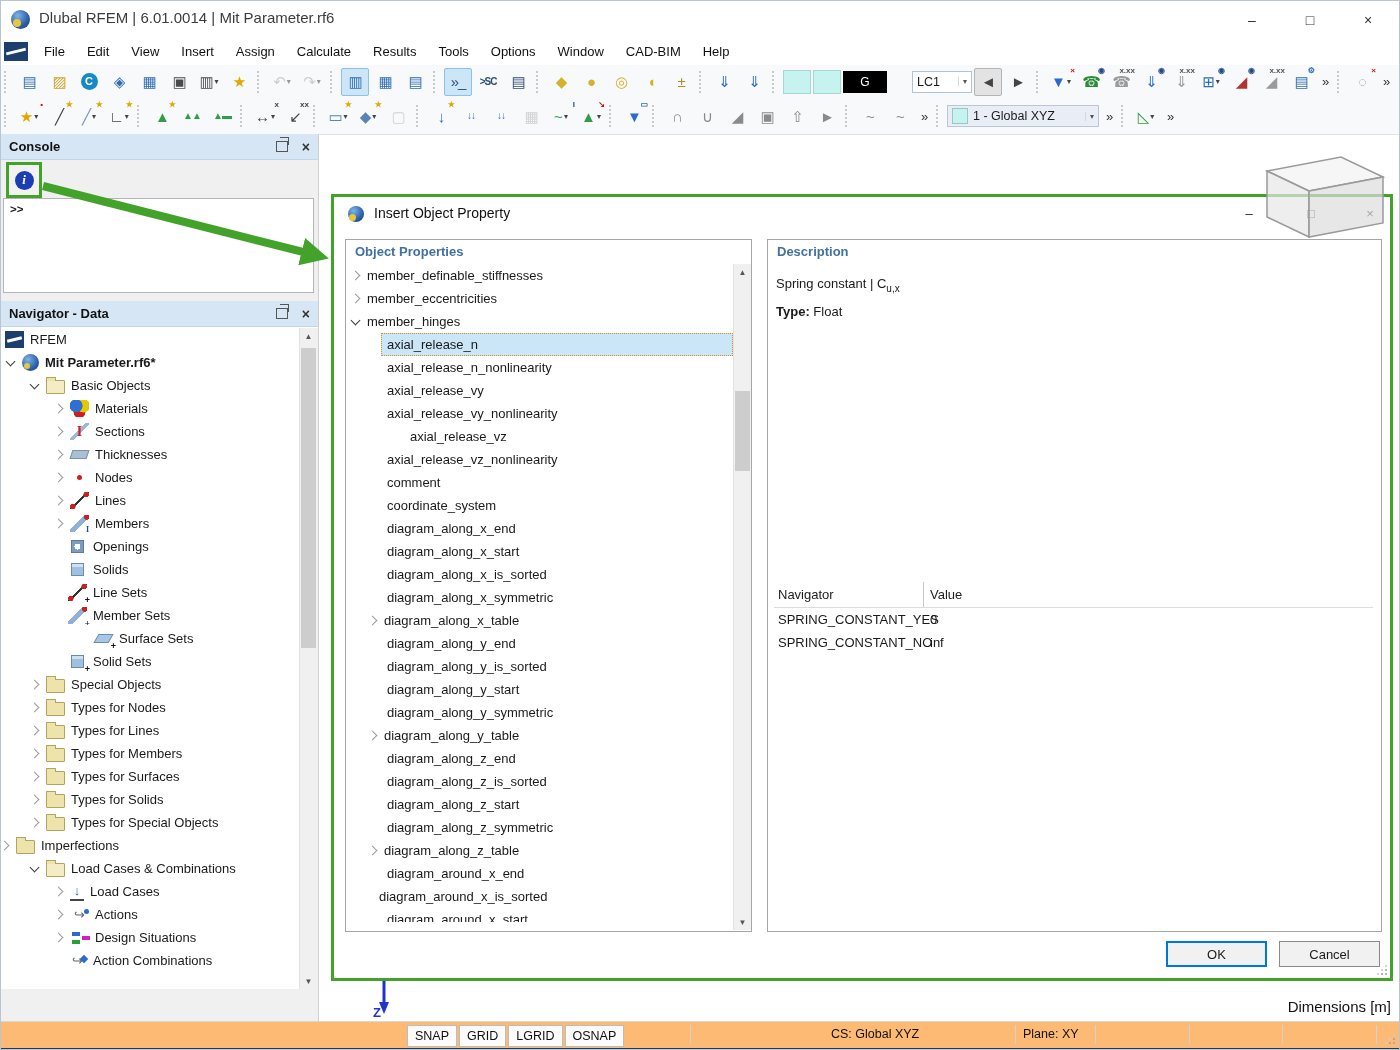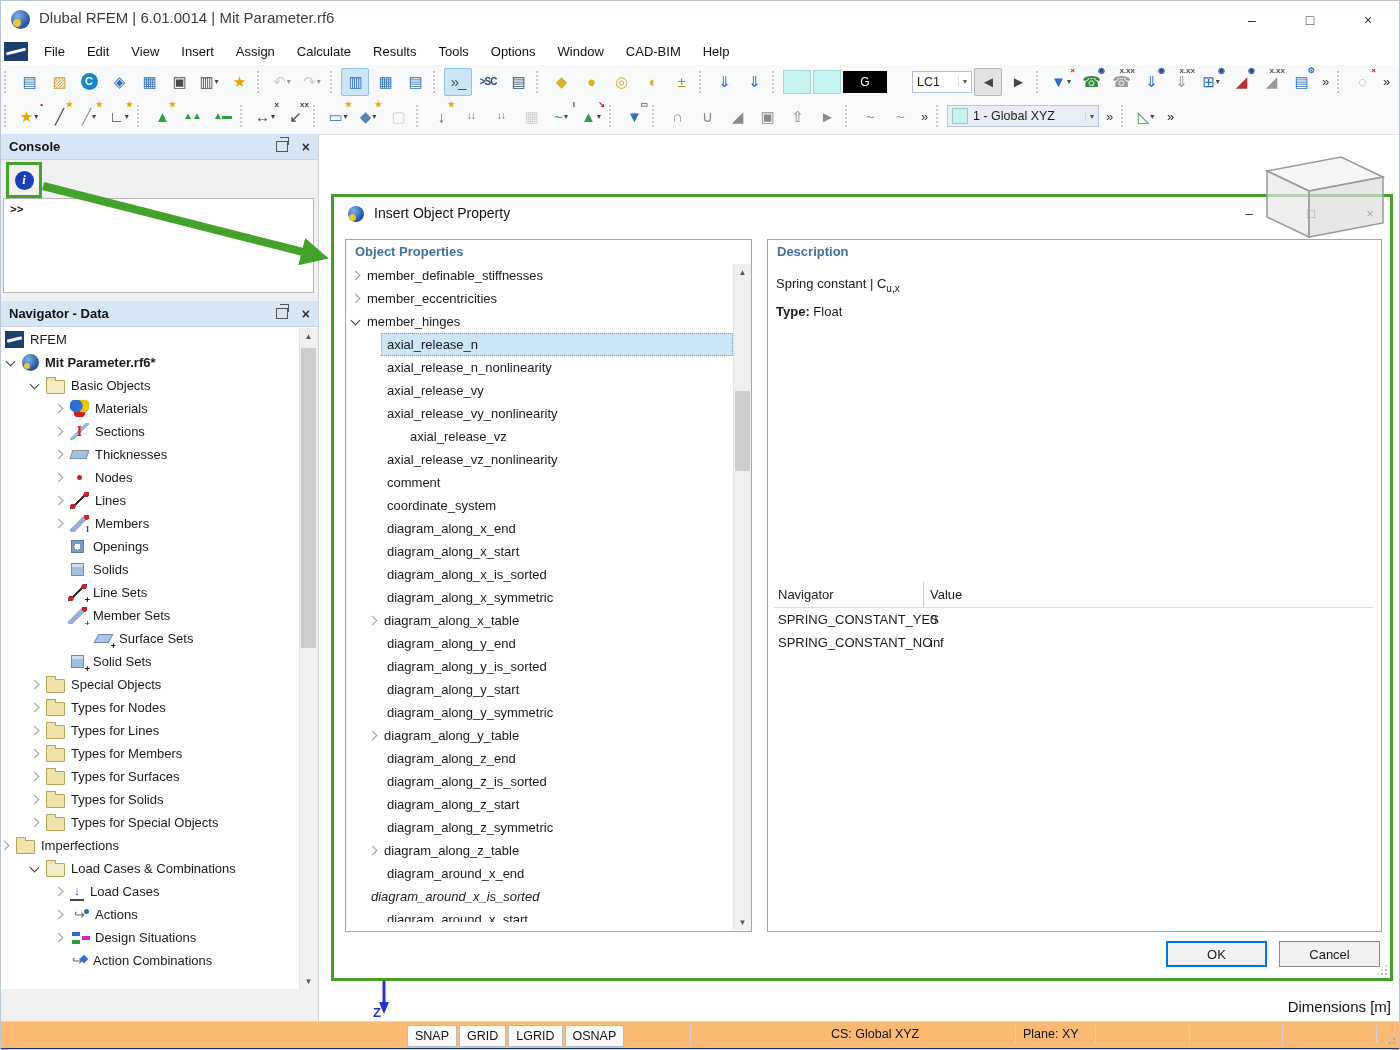--- a/index.html
+++ b/index.html
@@ -721,21 +721,21 @@
           <div class="prow" style="padding-left: 40px;">
             <span class="lbl">diagram_along_z_symmetric</span>
           </div>
           <div class="prow" style="padding-left: 22px;">
             <span class="chev right"></span>
             <span class="lbl">diagram_along_z_table</span>
           </div>
           <div class="prow" style="padding-left: 40px;">
             <span class="lbl">diagram_around_x_end</span>
           </div>
-          <div class="prow" style="padding-left: 24px; font-style: italic;">
+          <div class="prow" style="padding-left: 32px;">
             <span class="lbl">diagram_around_x_is_sorted</span>
           </div>
           <div class="prow" style="padding-left: 40px;">
             <span class="lbl">diagram_around_x_start</span>
           </div>
         </div>
       <div class="pscroll">
         <span class="sarr" style="top:0">▲</span>
         <span class="sthumb" style="top:127px;height:80px"></span>
         <span class="sarr" style="bottom:0">▼</span>

